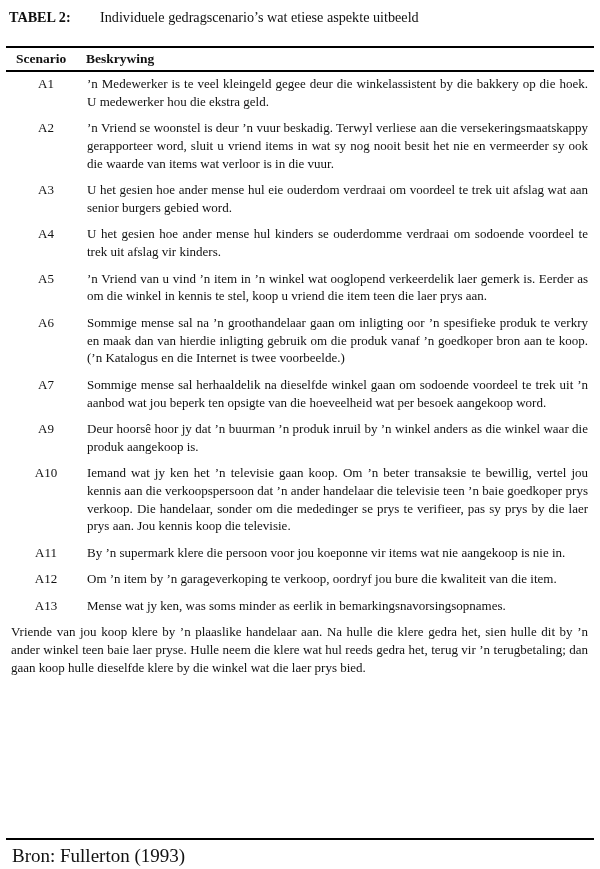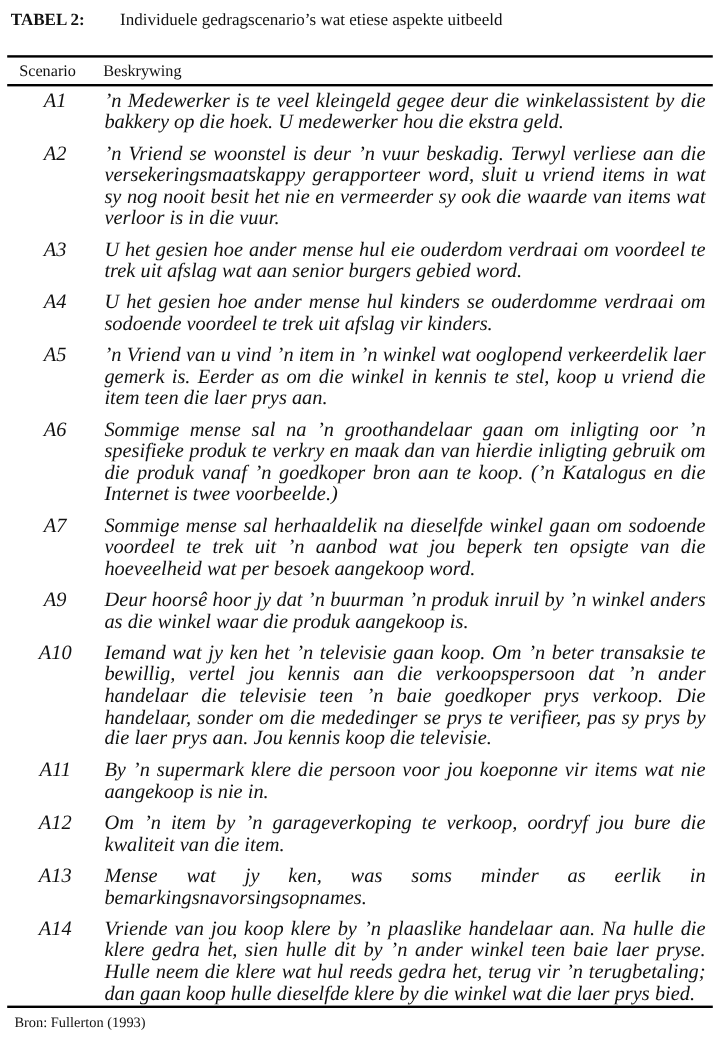--- a/index.html
+++ b/index.html
@@ -12,30 +12,30 @@
     position: absolute; left: 9px; top: 9px;
     font-size: 14.2px; white-space: nowrap;
   }
   .caption .label { font-weight: bold; display: inline-block; width: 91px; }
   .rule-thick { position: absolute; left: 6px; width: 588px; height: 2px; background: #000; }
   .rule-top { top: 46px; }
   .rule-head { top: 70px; }
   .rule-bottom { top: 838px; }
   .head {
     position: absolute; top: 49px; left: 6px; width: 588px; height: 14px;
-    font-weight: normal; font-size: 13.5px;
+    font-weight: bold; font-size: 13.5px;
   }
   .head .c1 { position: absolute; left: 10px; top: 2px; }
   .head .c2 { position: absolute; left: 80px; right: 0; text-align: left; top: 2px; }
   .rows { position: absolute; top: 75px; left: 6px; width: 588px; }
-  .row { display: flex; font-size: 17px; line-height: 17.8px; margin-bottom: 8.6px; font-style: italic; }
+  .row { display: flex; font-size: 13px; line-height: 17.8px; margin-bottom: 8.6px; }
   .row .id { width: 72px; text-align: center; flex: none; padding-left: 4px; }
   .row .desc { flex: 1; padding-left: 5px; padding-right: 6px; text-align: justify; }
   .source {
-    position: absolute; left: 12px; top: 845px; font-size: 12px;
+    position: absolute; left: 12px; top: 845px; font-size: 19px;
   }
 </style>
 </head>
 <body>
 
 <div class="caption">
   <span class="label">TABEL 2:</span><span>Individuele gedragscenario’s wat etiese aspekte uitbeeld</span>
 </div>
 
 <div class="rule-thick rule-top"></div>
@@ -90,20 +90,19 @@
     </div>
     <div class="row">
       <div class="id">A12</div>
       <div class="desc">Om ’n item by ’n garageverkoping te verkoop, oordryf jou bure die kwaliteit van die item.</div>
     </div>
     <div class="row">
       <div class="id">A13</div>
       <div class="desc">Mense wat jy ken, was soms minder as eerlik in bemarkingsnavorsingsopnames.</div>
     </div>
     <div class="row">
-      <div class="id">A14</div>
       <div class="desc">Vriende van jou koop klere by ’n plaaslike handelaar aan. Na hulle die klere gedra het, sien hulle dit by ’n ander winkel teen baie laer pryse. Hulle neem die klere wat hul reeds gedra het, terug vir ’n terugbetaling; dan gaan koop hulle dieselfde klere by die winkel wat die laer prys bied.</div>
     </div>
   </div>
 
 <div class="rule-thick rule-bottom"></div>
 
 <div class="source">Bron:  Fullerton (1993)</div>
 
 </body></html>

